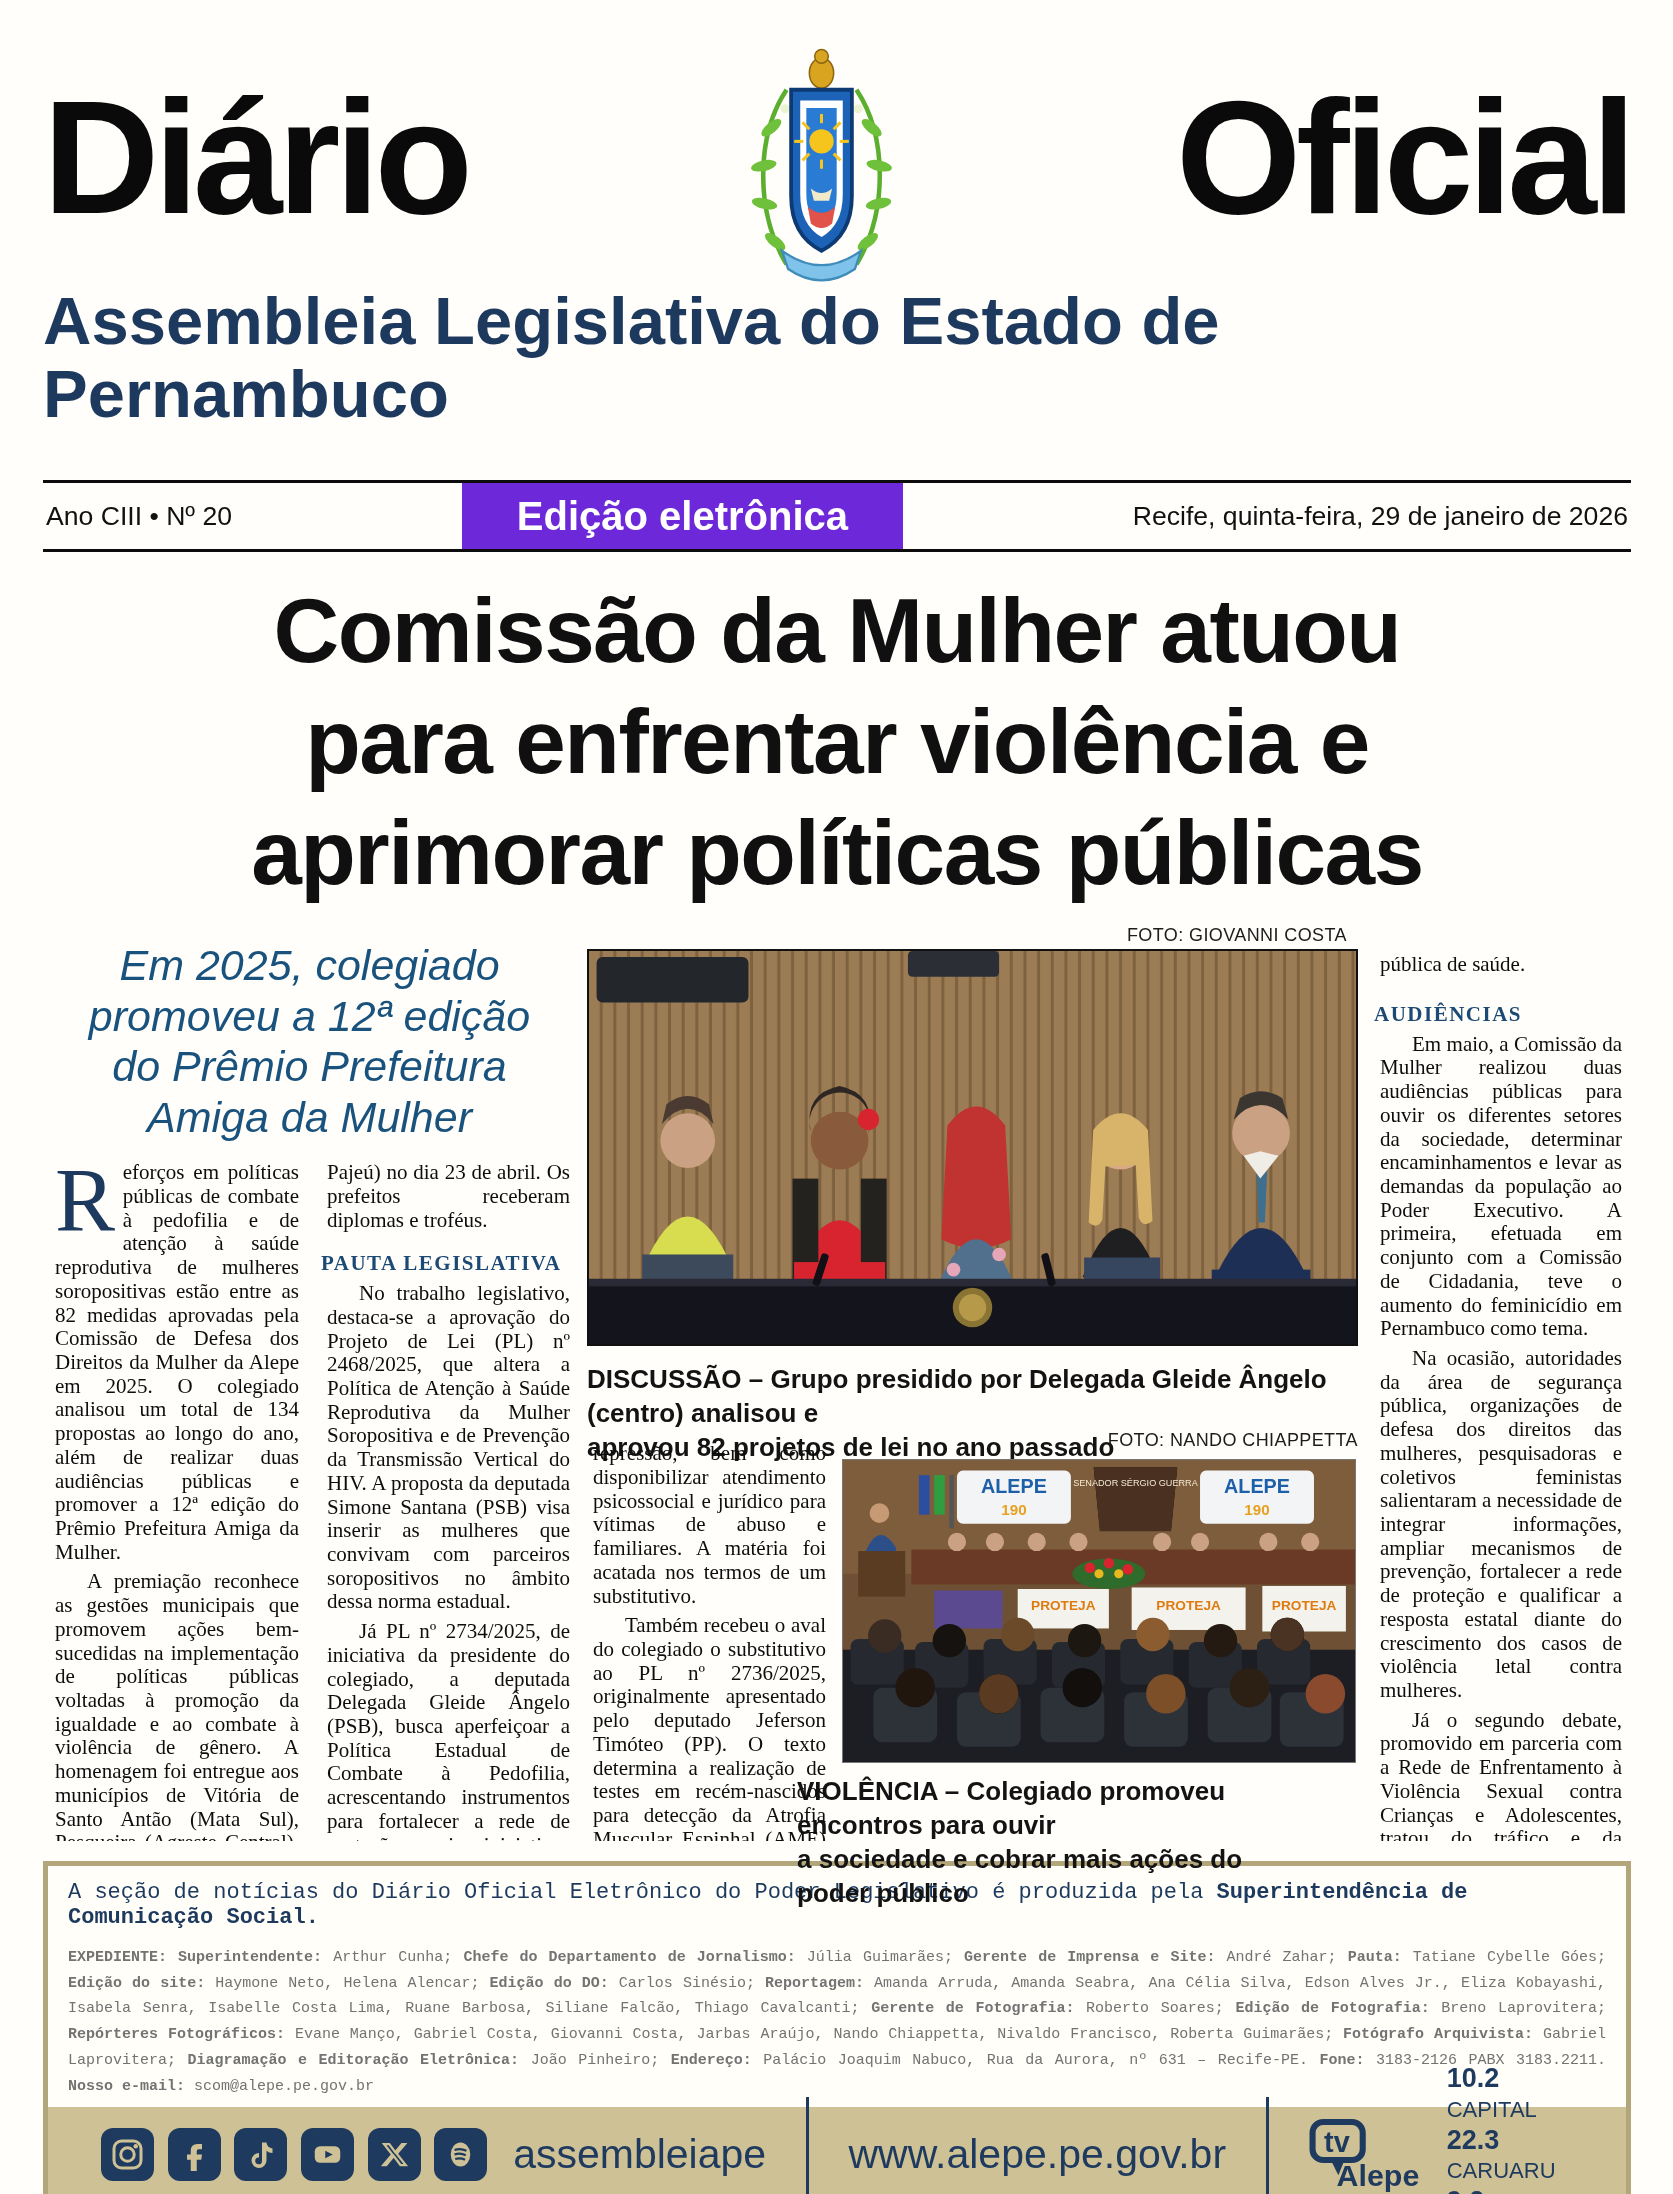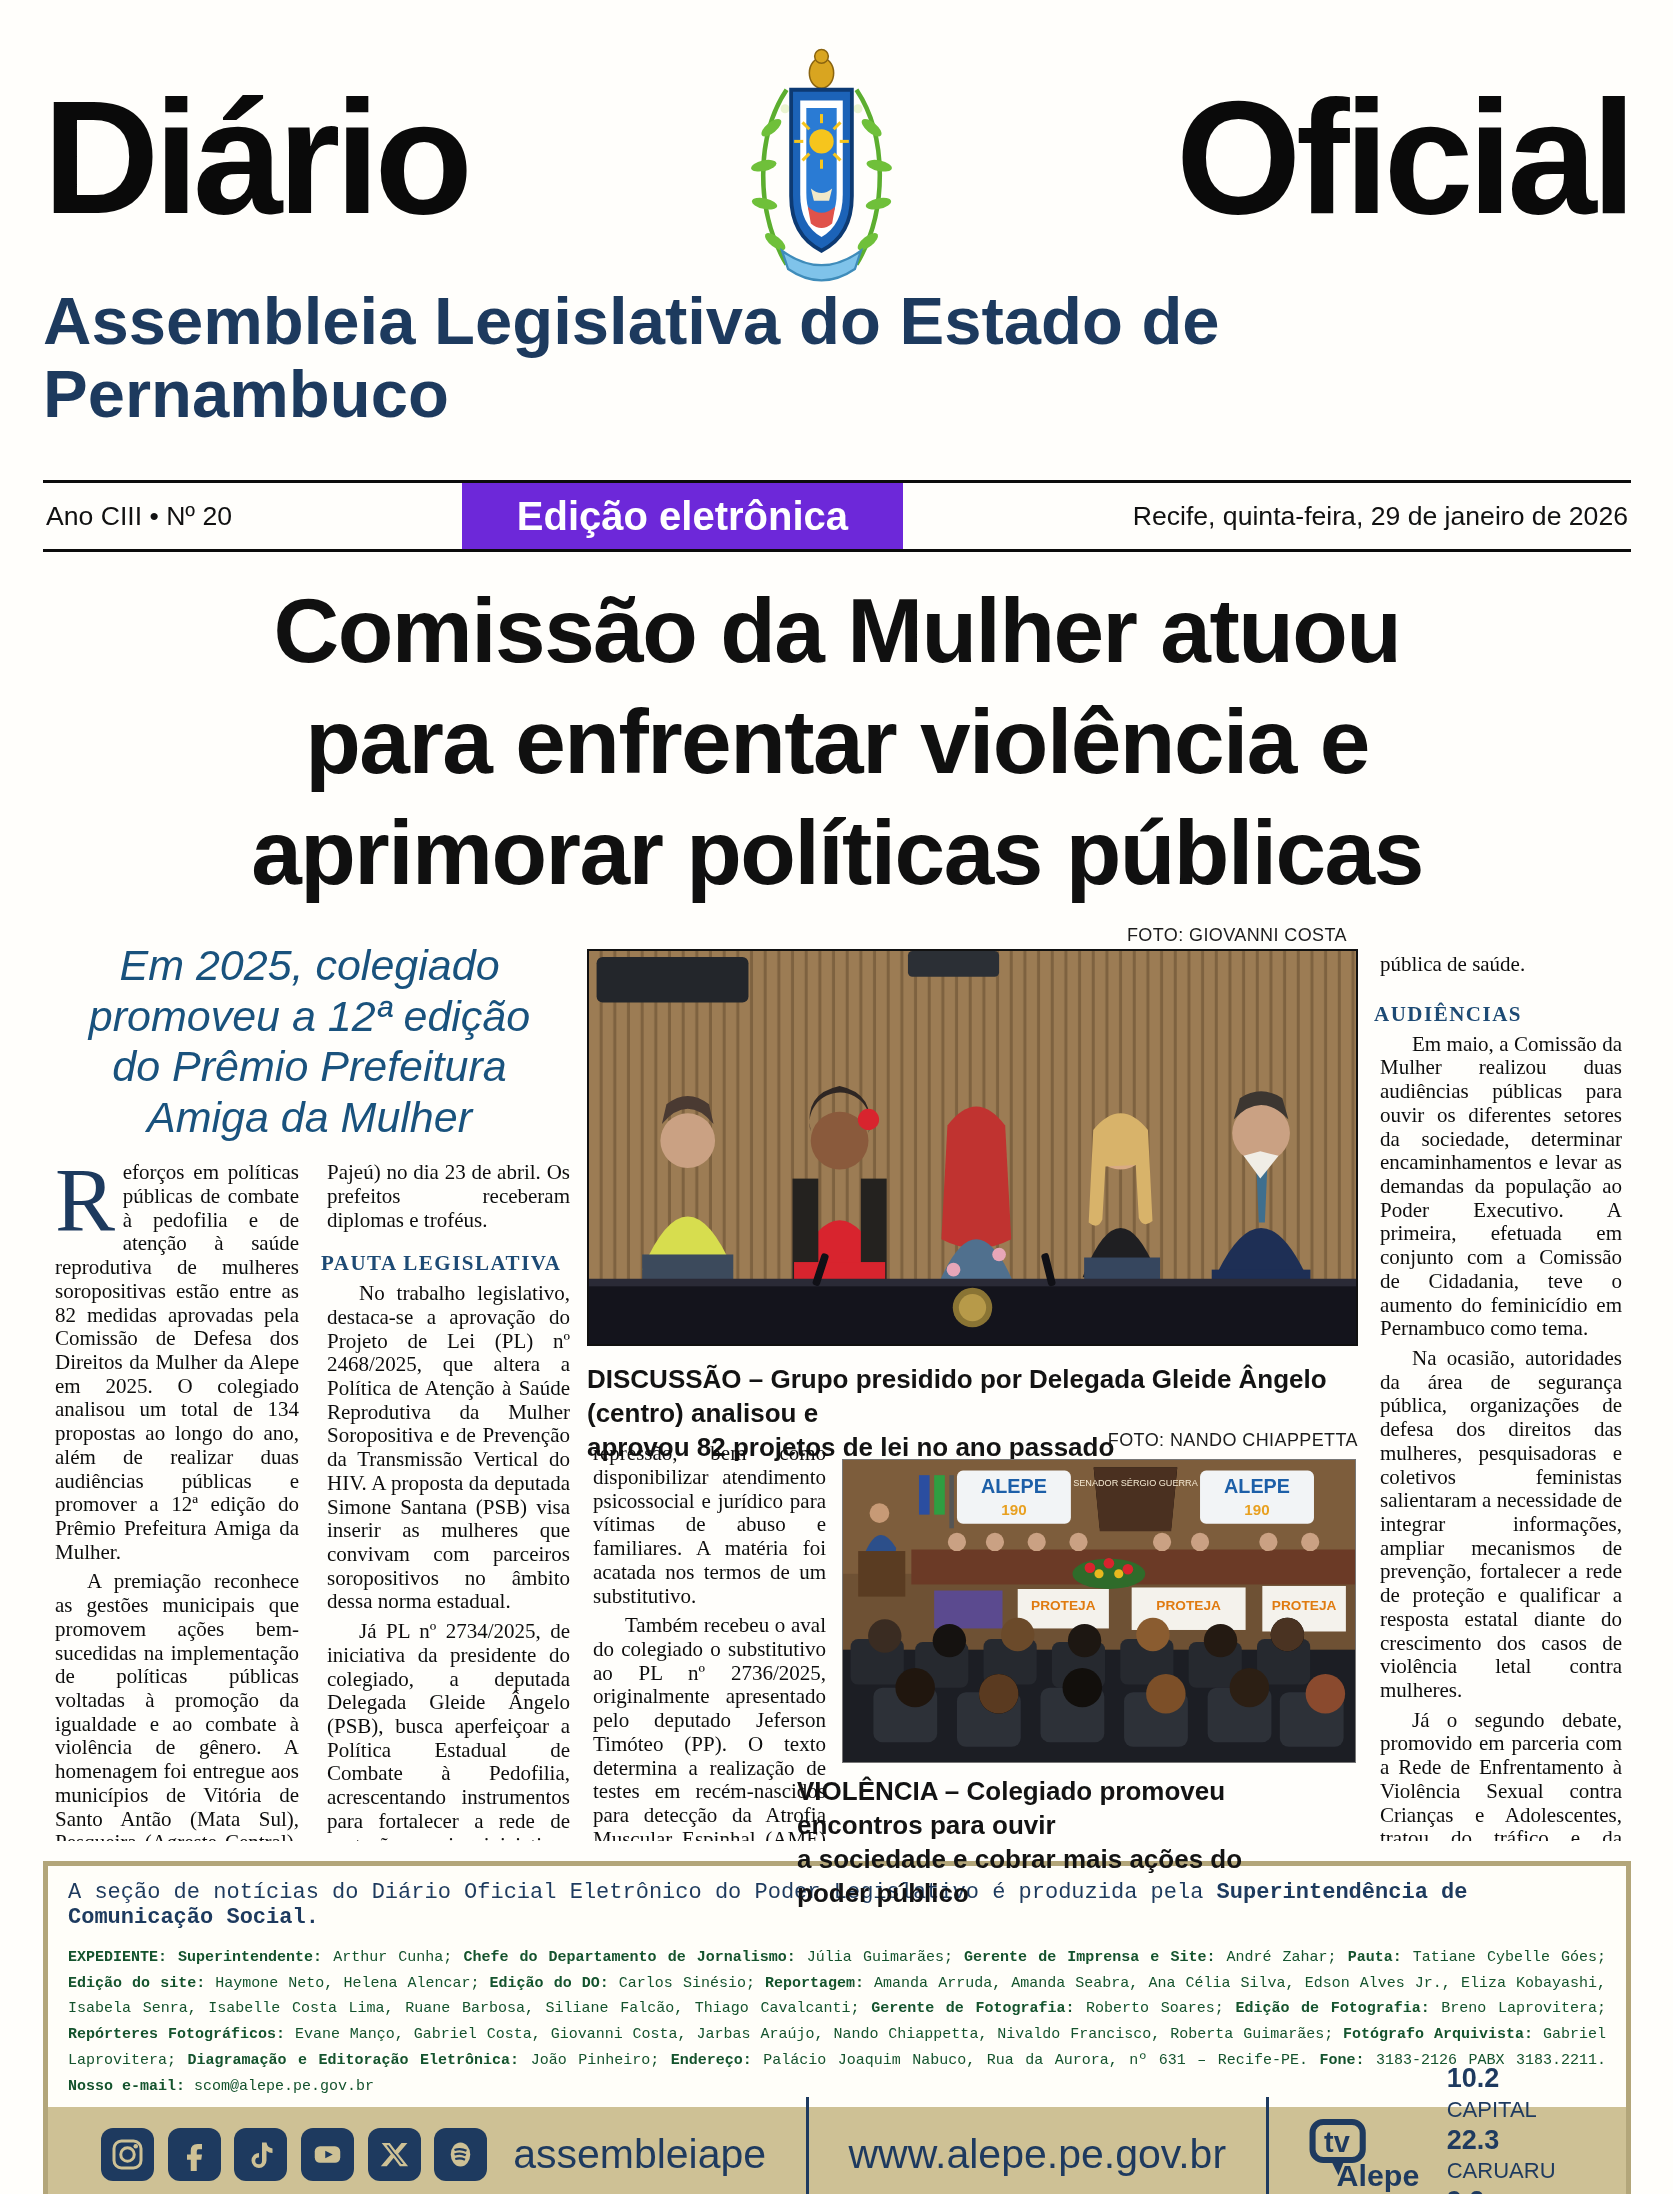--- a/index.html
+++ b/index.html
@@ -44,21 +44,21 @@
   .photo-2{left:799px;top:533px;width:512px;height:302px;border:1.5px solid #777;}
   .caption{position:absolute;font-weight:bold;color:#131313;font-size:26px;line-height:1.3;white-space:pre-line;}
   .caption-1{left:544px;top:437px;width:772px;}
   .caption-2{left:754px;top:849px;width:516px;}
 
   
   .footer-box{margin:20px 43px 0;border:5.3px solid #b3a67a;background:#fffef9;}
   .exp-inner{padding:13.7px 20px 7.6px 20px;font-family:Liberation Mono, monospace;}
   .exp-intro{color:#1d3a5e;font-size:22px;margin-bottom:15px;}
   .exp-intro b{font-weight:bold;}
-  .exp-body{color:#14532d;font-size:15px;line-height:1.72;text-align:justify;}
+  .exp-body{color:#737373;font-size:15px;line-height:1.72;text-align:justify;}
   .exp-body b{font-weight:bold;}
   .social-bar{background:#cec195;display:flex;align-items:center;padding:0 53px;height:94px;gap:13.7px;}
   .icon-tile{width:53px;height:53px;border-radius:12px;background:#1e3a5f;display:flex;align-items:center;justify-content:center;flex:0 0 auto;}
   .handle{color:#1e3a5f;font-size:41px;margin-left:12px;letter-spacing:0;}
   .vdiv{width:3px;height:114px;background:#1e3a5f;margin:0 26px;flex:0 0 auto;}
   .site{color:#1e3a5f;font-size:41px;}
   .tv-logo{display:flex;align-items:center;gap:7.6px;}
   .channels{color:#1e3a5f;font-size:22px;line-height:1.25;margin-left:10.6px;}
   .channels b{font-weight:bold;font-size:27px;}
 

